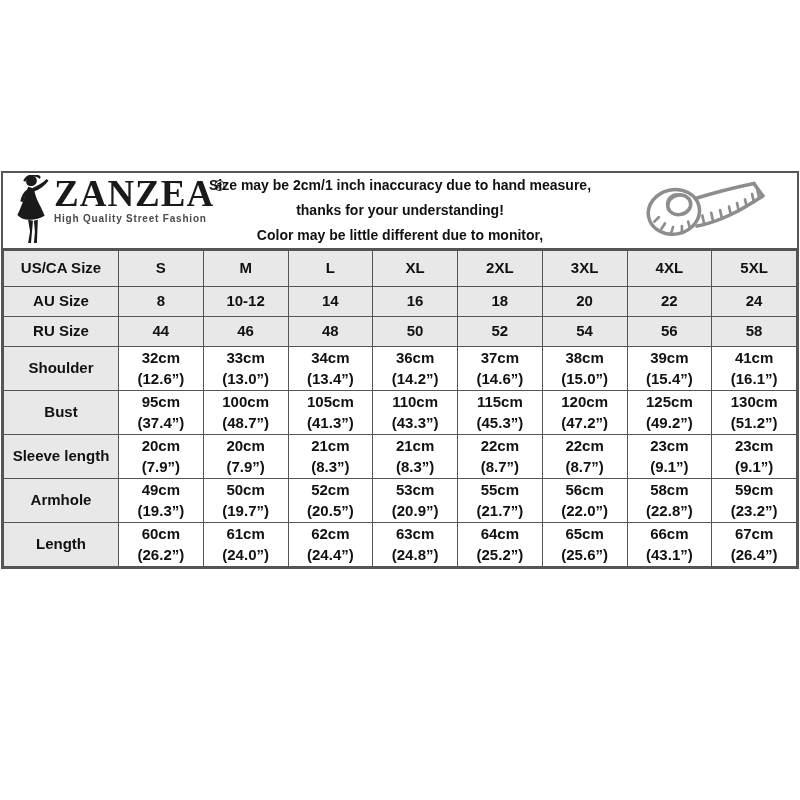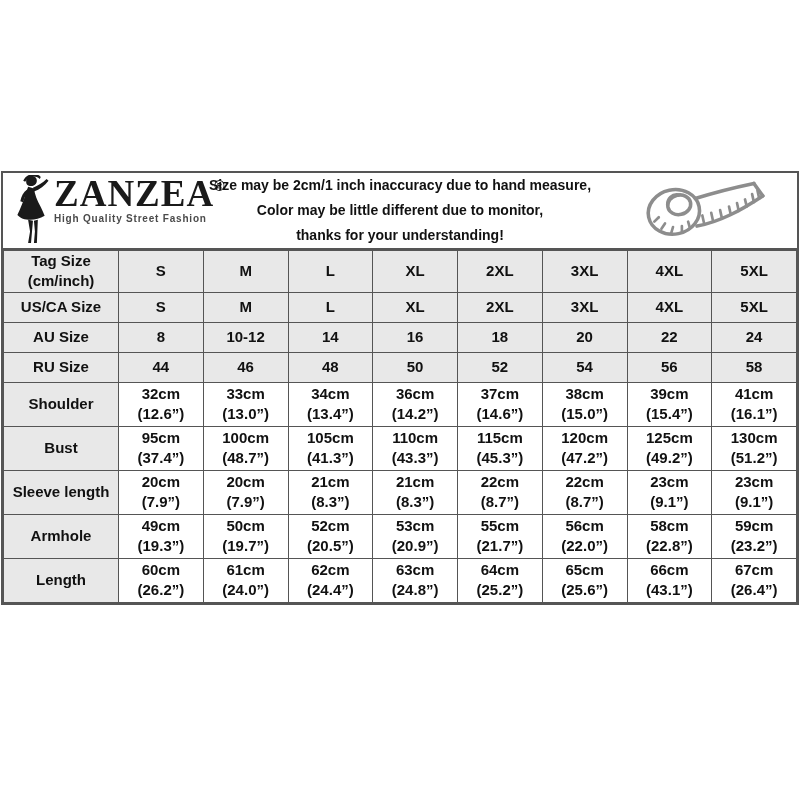--- a/index.html
+++ b/index.html
@@ -86,22 +86,22 @@
           <path d="M20 47 L 21 58 L 20 70 L 23 70 L 23.5 58 L 24 46 Z"></path>
         </svg>
         <div class="brand-text">
           <div class="brand-name"><span>ZANZEA</span><span class="reg">®</span></div>
           <div class="brand-tagline">High Quality Street Fashion</div>
         </div>
       </div>
 
       <div class="disclaimer">
         <div>Size may be 2cm/1 inch inaccuracy due to hand measure,</div>
+        <div>thanks for your understanding!</div>
         <div>Color may be little different due to monitor,</div>
-        <div>thanks for your understanding!</div>
       </div>
 
       <div class="tape-wrap">
         <svg class="tape" width="140" height="64" viewBox="0 0 150 72" aria-hidden="true">
           <ellipse cx="40" cy="37" rx="29" ry="25" transform="rotate(-12 40 37)"></ellipse>
           <ellipse cx="46" cy="29" rx="13" ry="11" transform="rotate(-12 46 29)"></ellipse>
           <path d="M33 29 C 33 22 38 17 45 18"></path>
           <path d="M64 22 C 86 15 106 10 130 5"></path>
           <path d="M66 53 C 92 48 114 36 140 19"></path>
           <path d="M130 5 L 140 19"></path>
@@ -129,32 +129,20 @@
           <col>
           <col>
           <col>
           <col>
           <col>
           <col>
           <col>
       </colgroup>
       <tbody>
           <tr class="size">
-            <th class="shade">Tag Size
-(cm/inch)</th>
-            <td class="shade">S</td>
-            <td class="shade">M</td>
-            <td class="shade">L</td>
-            <td class="shade">XL</td>
-            <td class="shade">2XL</td>
-            <td class="shade">3XL</td>
-            <td class="shade">4XL</td>
-            <td class="shade">5XL</td>
-          </tr>
-          <tr class="size">
             <th class="shade">US/CA Size</th>
             <td class="shade">S</td>
             <td class="shade">M</td>
             <td class="shade">L</td>
             <td class="shade">XL</td>
             <td class="shade">2XL</td>
             <td class="shade">3XL</td>
             <td class="shade">4XL</td>
             <td class="shade">5XL</td>
           </tr>

